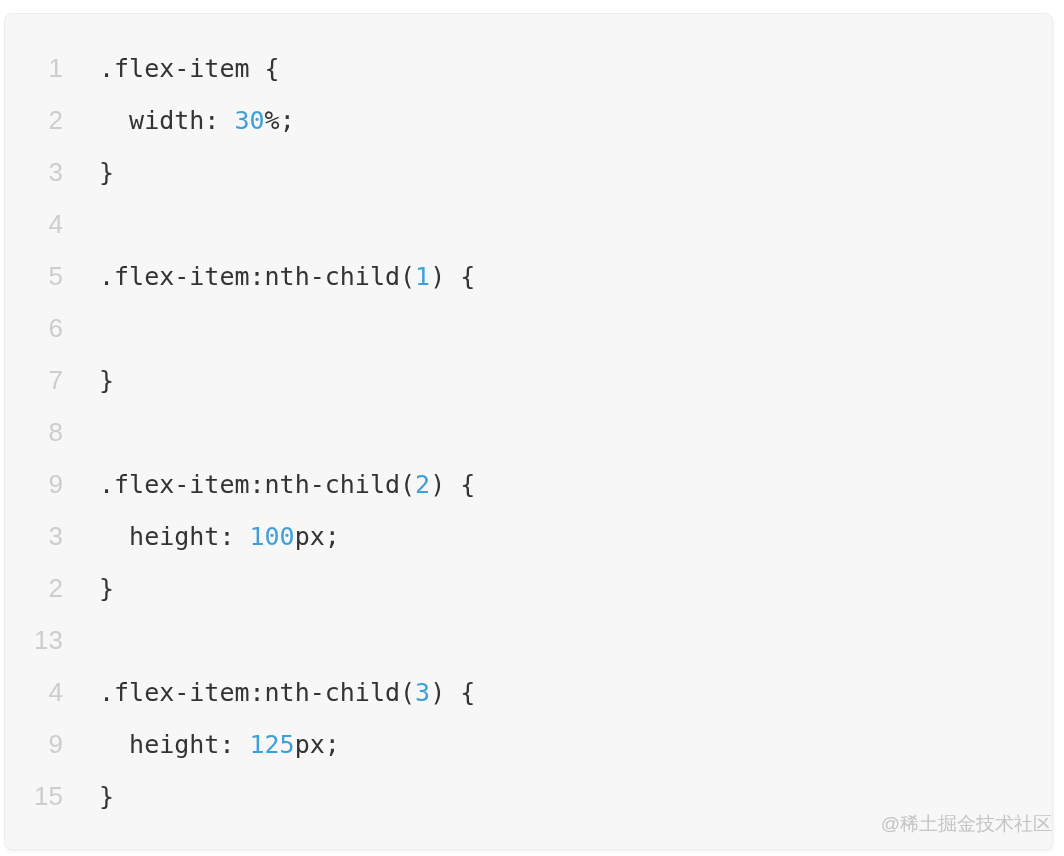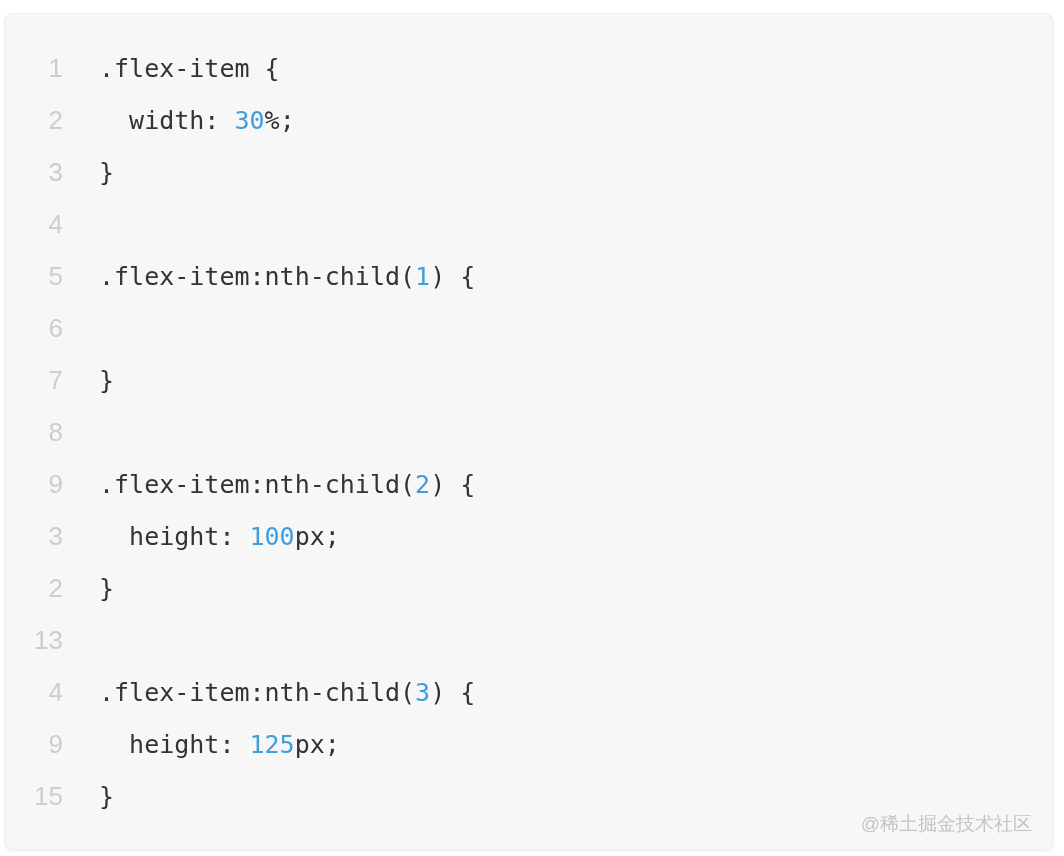--- a/index.html
+++ b/index.html
@@ -42,21 +42,21 @@
     margin-left:36px;
     font-family:"DejaVu Sans Mono", monospace;
     font-size:25px;
     color:var(--code-text);
     white-space:pre;
   }
   .tok-value{color:var(--value-blue);}
   .tok-plain{color:var(--code-text);}
   .watermark{
     position:absolute;
-    right:20px;bottom:12px;
+    right:0;bottom:12px;
     font-family:"Liberation Sans", sans-serif;
     font-size:19px;
     color:var(--watermark);
     user-select:none;
   }
 </style>
 </head>
 <body>
 
 <div class="code-block">

